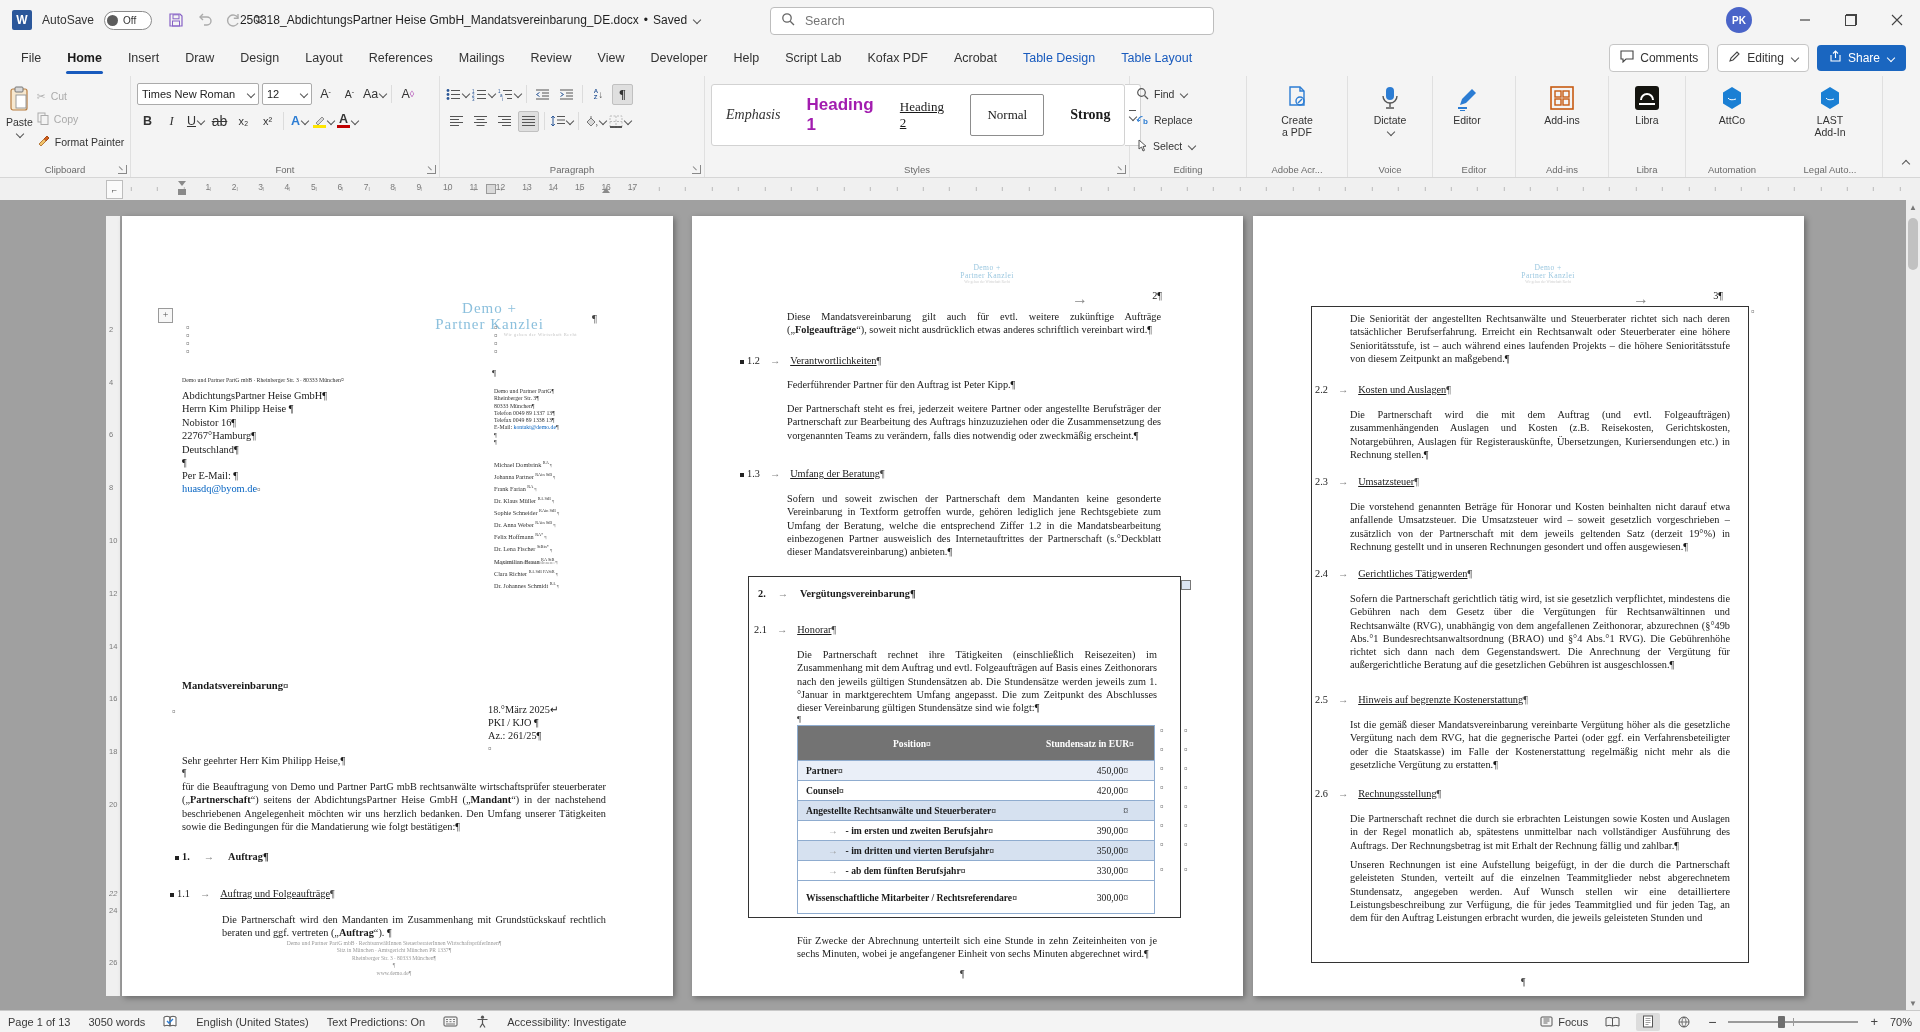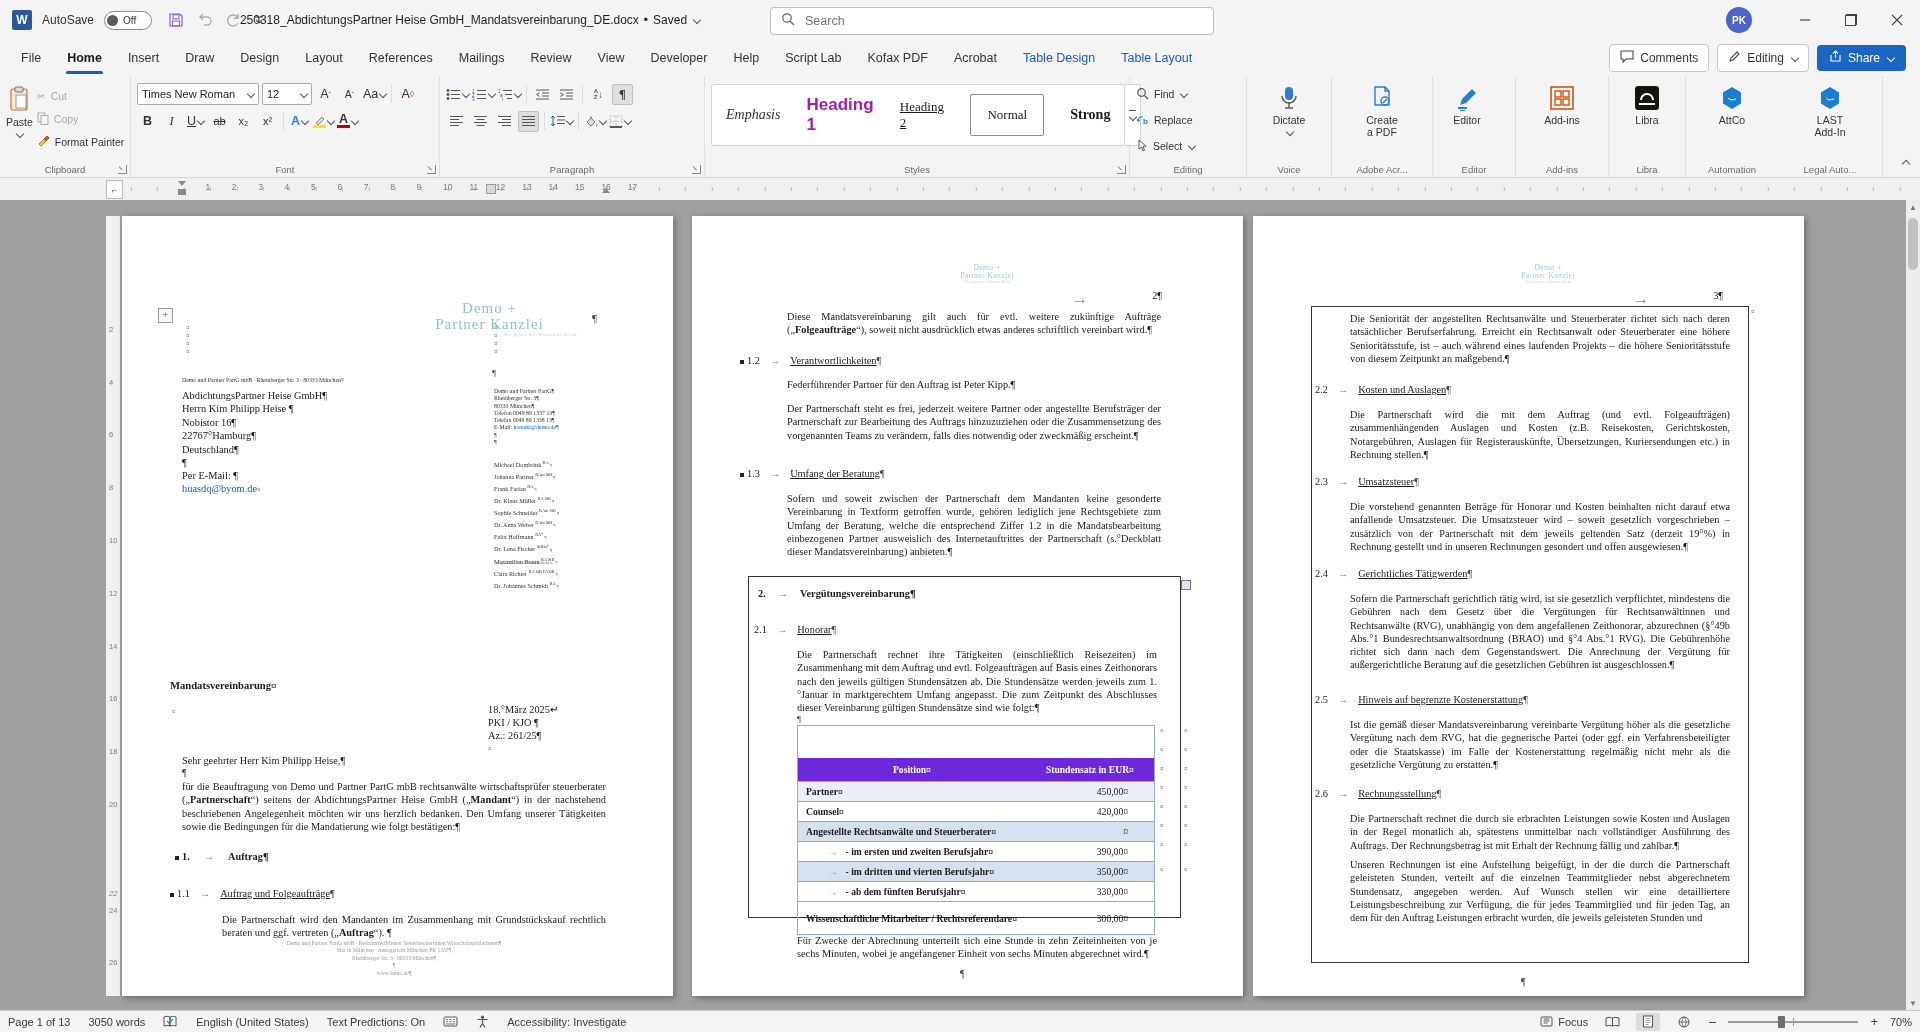--- a/index.html
+++ b/index.html
@@ -94,21 +94,21 @@
   .slogot{font-size:3.6px;color:#cfcfcf;}
   .tiny{font-size:5.8px;line-height:7.3px;color:#333;}
   .pcol .pl{font-size:6.2px;line-height:9px;color:#333;white-space:nowrap;}
   .pcol .pl sup{font-size:4.3px;color:#333;}
   .pcol .pl::after{content:"¶";color:#888;font-size:5px;margin-left:1px;}
   .ftr{font-size:5.6px;line-height:7.4px;color:#9a9a9a;text-align:center;}
   .boxed{border:1px solid #333;pointer-events:none;}
   .feetab{position:absolute;border:1px solid #8faccf;}
   .feerow{display:flex;border-top:1px solid #8faccf;font-size:9.6px;align-items:center;}
   .feerow:first-child{border-top:none;}
-  .fhead{background:#6d28d9;color:#fff;font-weight:bold;height:23px;margin-top:32px;}
+  .fhead{background:#737373;color:#fff;font-weight:bold;height:34px;}
   .fc1{width:64%;padding:2px 4px 2px 8px;box-sizing:border-box;font-weight:bold;}
   .fc2{width:36%;padding:2px 26px 2px 4px;box-sizing:border-box;text-align:right;}
   .fhead .fc1,.fhead .fc2{text-align:center;font-weight:bold;padding:0 4px;}
   .ind .fc1{padding-left:30px;}
   .ind .fc1::before{content:"→";color:#999;margin-right:8px;}
   .shade{background:#d6e1f0;}
   .lt{background:#eaeff8;}
   .cellm{position:absolute;font-size:7px;color:#666;}
   .bh{position:absolute;width:8px;height:8px;border:1px solid #777;background:#dbe4f2;}
   .mvh{position:absolute;width:13px;height:13px;border:1px solid #9a9a9a;background:#f7f7f7;color:#555;font-size:10px;line-height:11px;text-align:center;}
@@ -293,21 +293,21 @@
           <span class="g">A<sup style="font-size:7px">ˆ</sup></span>
           <span class="g" style="font-size:10.5px">A<sup style="font-size:7px">ˇ</sup></span>
           <span class="g">Aa<span class="cv"></span></span>
           <span class="sep"></span>
           <span class="g">A<span style="color:#b04ab5;font-size:9px">◊</span></span>
         </div>
         <div class="frow">
           <span class="g" style="font-weight:bold">B</span>
           <span class="g" style="font-style:italic;font-family:'Liberation Serif',serif">I</span>
           <span class="g" style="text-decoration:underline">U<span class="cv"></span></span>
-          <span class="g" style="text-decoration:line-through;font-size:11px">ab</span>
+          <span class="g" style="text-decoration:line-through;font-size:14px">ab</span>
           <span class="g" style="font-size:11px">x₂</span>
           <span class="g" style="font-size:11px">x²</span>
           <span class="sep"></span>
           <span class="g" style="color:#2b7cd3;font-weight:bold">A<span class="cv"></span></span>
           <span class="g">
               <span style="display:flex;flex-direction:column;align-items:center">
                 <svg width="12" height="10" viewBox="0 0 12 10">
                   <path d="M2 8 L8 2 L10 4 L4 10z" fill="#d9d9d9" stroke="#777" stroke-width=".8"></path>
                 </svg>
                 <span style="width:13px;height:3px;background:#ffe500"></span>
@@ -469,44 +469,44 @@
             <span><svg width="12" height="13" viewBox="0 0 12 13">
                 <path d="M3 1 L3 10 L5.5 8 L7 12 L8.5 11.3 L7 7.5 L10 7.2 z" fill="#fff" stroke="#555" stroke-width="1"></path>
               </svg></span>
             <span>Select</span>
             <span class="cv"></span>
           </div>
       </div>
       <span class="glabel">Editing</span>
     </div>
 
-    <div class="grp" style="width:72px;justify-content:center">
-      <div class="bigbtn" style="width:60px">
-        <svg width="24" height="26" viewBox="0 0 24 26">
-            <rect x="8" y="2" width="8" height="13" rx="4" fill="#2b7cd3"></rect>
-            <path d="M5 11 a7 7 0 0 0 14 0" fill="none" stroke="#555" stroke-width="1.4"></path>
-            <path d="M12 18 v4 M8 23 h8" stroke="#555" stroke-width="1.4"></path>
-          </svg>
-        <span class="bl">Dictate</span>
-        <span class="cv"></span>
-      </div>
-      <span class="glabel">Voice</span>
-    </div>
-
     <div class="grp" style="width:88px;justify-content:center">
       <div class="bigbtn" style="width:70px">
         <svg width="26" height="26" viewBox="0 0 26 26">
             <path d="M6 2 h10 l4 4 v14 h-14 z" fill="none" stroke="#2b7cd3" stroke-width="1.4"></path>
             <path d="M16 2 v4 h4" fill="none" stroke="#2b7cd3" stroke-width="1.4"></path>
             <circle cx="16" cy="16" r="4" fill="none" stroke="#2b7cd3" stroke-width="1.4"></circle>
             <path d="M14 18 l4 -4" stroke="#2b7cd3" stroke-width="1.4"></path>
           </svg>
         <span class="bl"><span>Create</span><br><span>a PDF</span></span>
       </div>
       <span class="glabel">Adobe Acr...</span>
+    </div>
+
+    <div class="grp" style="width:72px;justify-content:center">
+      <div class="bigbtn" style="width:60px">
+        <svg width="24" height="26" viewBox="0 0 24 26">
+            <rect x="8" y="2" width="8" height="13" rx="4" fill="#2b7cd3"></rect>
+            <path d="M5 11 a7 7 0 0 0 14 0" fill="none" stroke="#555" stroke-width="1.4"></path>
+            <path d="M12 18 v4 M8 23 h8" stroke="#555" stroke-width="1.4"></path>
+          </svg>
+        <span class="bl">Dictate</span>
+        <span class="cv"></span>
+      </div>
+      <span class="glabel">Voice</span>
     </div>
 
     <div class="grp" style="width:70px;justify-content:flex-start">
       <div class="bigbtn" style="width:56px">
         <svg width="26" height="26" viewBox="0 0 26 26">
             <path d="M6 20 L8 14 L18 4 L22 8 L12 18 z" fill="#2b7cd3"></path>
             <path d="M4 23 h9 M6 26 h5" stroke="#2b7cd3" stroke-width="2"></path>
           </svg>
         <span class="bl">Editor</span>
       </div>
@@ -652,21 +652,21 @@
           <div class="pl"><span>Dr. Klaus Müller</span> <sup>RA StB</sup></div>
           <div class="pl"><span>Sophie Schneider</span> <sup>RAin StB</sup></div>
           <div class="pl"><span>Dr. Anna Weber</span> <sup>RAin StB</sup></div>
           <div class="pl"><span>Felix Hoffmann</span> <sup>RA*</sup></div>
           <div class="pl"><span>Dr. Lena Fischer</span> <sup>StBin*</sup></div>
           <div class="pl"><span>Maximilian Braun</span> <sup>RA StB</sup></div>
           <div class="pl"><span>Clara Richter</span> <sup>RA StB FAStR</sup></div>
           <div class="pl"><span>Dr. Johannes Schmidt</span> <sup>RA</sup></div>
         </div>
       <div class="ab" style="left:372px;top:344px;font-size:4.6px;color:#888">*angestellte RechtsanwältInnen¤</div>
-      <div class="ab hb" style="left:48px;top:464px;font-size:10.6px">Mandatsvereinbarung¤</div>
+      <div class="ab hb" style="left:60px;top:464px;font-size:10.6px">Mandatsvereinbarung¤</div>
       <span class="ab mk" style="left:50px;top:492px;font-size:7px">¤</span>
       <div class="ab" style="left:366px;top:487px;font-size:10.3px;line-height:13.2px">
         <div>18.°März 2025↵</div>
         <div>PKI / KJO ¶</div>
         <div>Az.: 261/25¶</div>
         <div class="mk" style="font-size:7px">¤</div>
       </div>
       <div class="ab body" style="left:60px;top:538px;width:424px">Sehr geehrter Herr Kim Philipp Heise,¶</div>
       <div class="ab pilc" style="left:60px;top:551px;font-size:10px">¶</div>
       <div class="ab body" style="left:60px;top:564px;width:424px">

